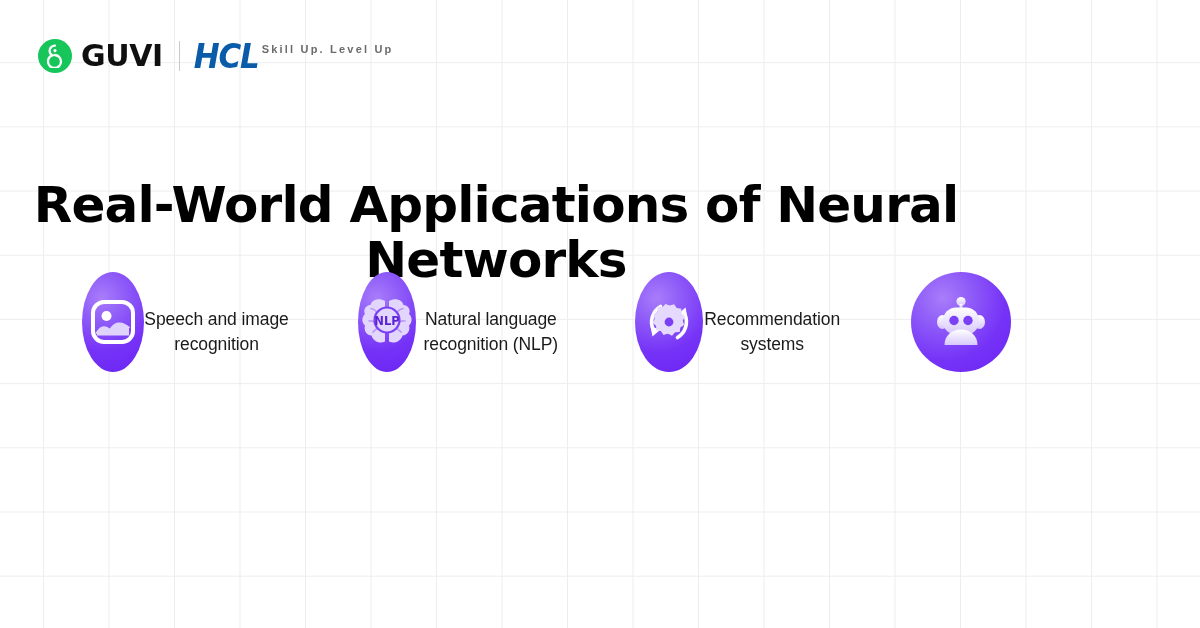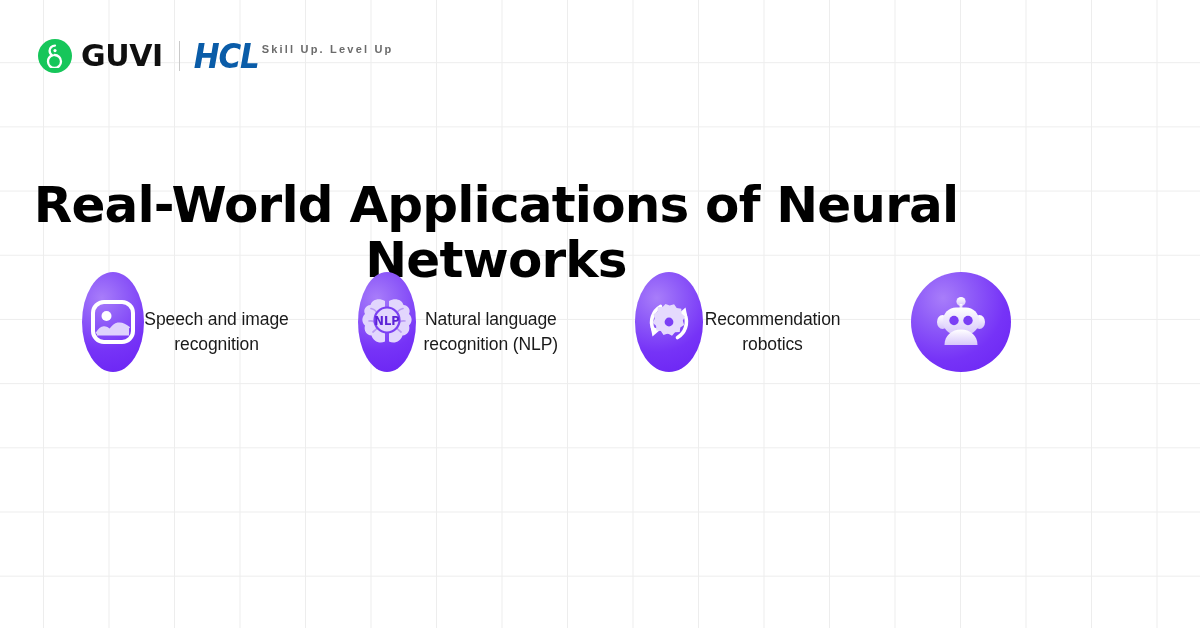--- a/index.html
+++ b/index.html
@@ -219,21 +219,21 @@
               <path d="M29 11.5 L33.2 13.1 L37.6 11.8 L40.2 15.6 L44.8 16.2 L45 20.9 L48.5 23.9
                        L46.3 28 L47.6 32.4 L43.8 35 L43.2 39.6 L38.5 39.8 L35.5 43.3 L31.4 41.1
                        L27 42.4 L24.4 38.6 L19.8 38 L19.6 33.3 L16.1 30.3 L18.3 26.2 L17 21.8
                        L20.8 19.2 L21.4 14.6 L26.1 14.4 Z" transform="translate(-3.5,-0.5)"></path>
             </g>
             <circle cx="29" cy="29" r="11.8" fill="#e5dafd"></circle>
             <circle cx="29" cy="29" r="4.4" fill="#7b3ff5"></circle>
           </svg>
         </span>
       </div>
-      <div class="card-label">Recommendation robotics</div>
+      <div class="card-label">Recommendation systems</div>
     </div>
 
 
     <div class="card">
       <div class="badge">
         <span>
           <svg width="58" height="56" viewBox="0 0 58 56" aria-hidden="true">
             <defs>
               <linearGradient id="botGrad" x1="0" y1="0" x2="0" y2="1">
                 <stop offset="0%" stop-color="#ffffff"></stop>

